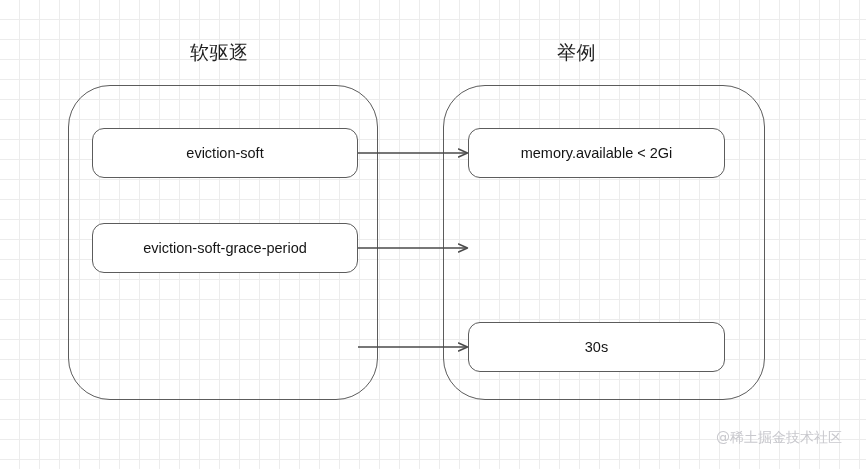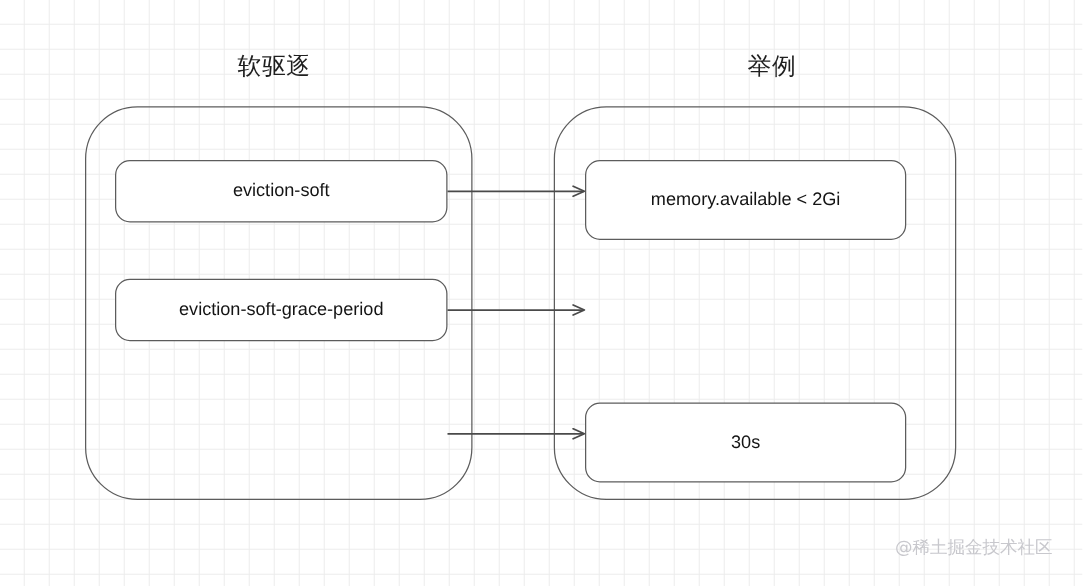--- a/index.html
+++ b/index.html
@@ -29,21 +29,21 @@
   
   .col-title {
     position: absolute;
     font-size: 19px;
     color: #1f1f1f;
     letter-spacing: 0.5px;
     white-space: nowrap;
     font-family: "DejaVu Sans", "Liberation Sans", sans-serif;
   }
   #title-left  { left: 190px; top: 40px; }
-  #title-right { left: 598px; top: 40px; }
+  #title-right { left: 557px; top: 40px; }
 
   
   .group {
     position: absolute;
     border: 1.6px solid #5c5c5c;
     border-radius: 42px;
     background: transparent;
     box-sizing: border-box;
   }
   #group-left  { left: 68px;  top: 85px; width: 310px; height: 315px; }
@@ -57,21 +57,21 @@
     border-radius: 12px;
     background: #ffffff;
     display: flex;
     align-items: center;
     justify-content: center;
     font-size: 14.5px;
     color: #141414;
     white-space: nowrap;
   }
   .left-item  { left: 92px;  width: 266px; height: 50px; }
-  .right-item { left: 468px; width: 257px; height: 64px; }
+  .right-item { left: 468px; width: 257px; height: 50px; }
   .row-1 { top: 128px; }
   .row-2 { top: 223px; }
   .row-3 { top: 322px; }
 
   
   #connectors {
     position: absolute;
     left: 0;
     top: 0;
     width: 866px;

